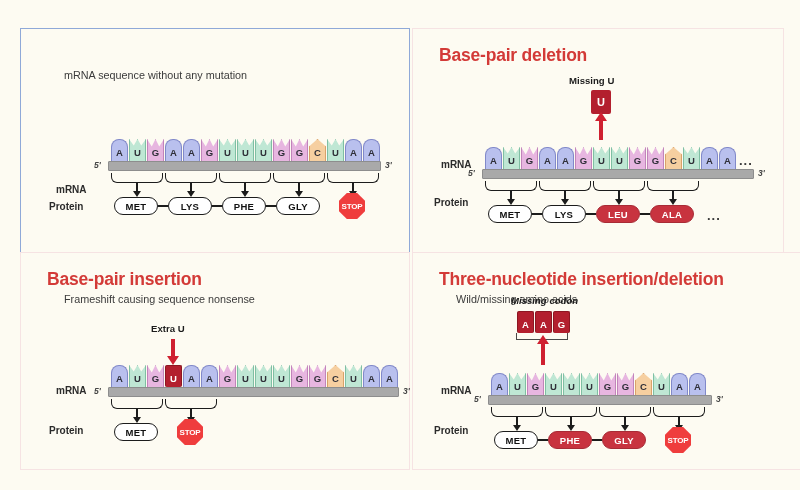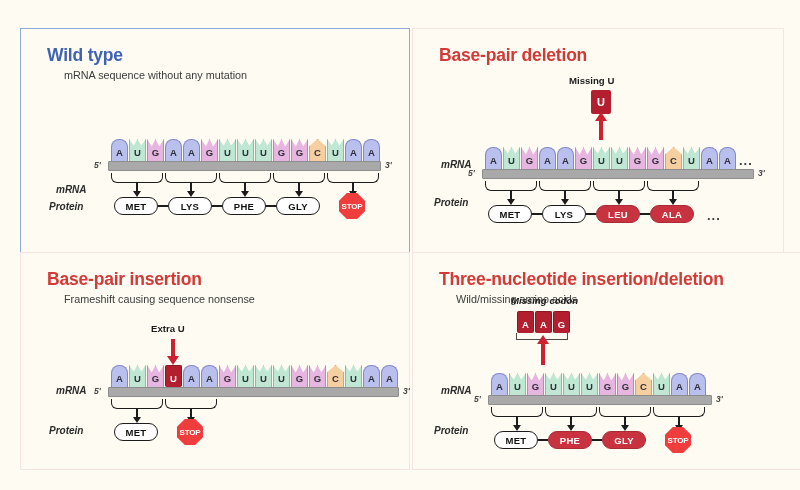--- a/index.html
+++ b/index.html
@@ -32,21 +32,21 @@
           clip-path:polygon(0 0,28% 30%,50% 0,72% 30%,100% 0,100% 100%,0 100%);}
   .base.G{background:#e7b6e0;border-color:#c184ba;
           clip-path:polygon(0 0,28% 34%,50% 0,72% 34%,100% 0,100% 100%,0 100%);}
   .base.C{background:#f6cfa0;border-color:#d8a26a;
           clip-path:polygon(50% 0,100% 34%,100% 100%,0 100%,0 34%);}
   .base.mut{background:#b31f2e;border-color:#8d1622;color:#fff;border-radius:2px;}
 
   .backbone{position:absolute;height:10px;background:#a9a9a9;border:1px solid #8d8d8d;box-sizing:border-box;border-radius:1px;}
   .tick5,.tick3{position:absolute;font-size:8.5px;font-style:italic;color:#444;font-weight:bold;}
 
-  .rowlabel{position:absolute;font-size:10px;font-weight:bold;color:#2b2b2b;font-style:italic;}
+  .rowlabel{position:absolute;font-size:10px;font-weight:bold;color:#2b2b2b;}
 
   .bracket{position:absolute;height:9px;border:1.4px solid #1c1c1c;border-top:none;border-radius:0 0 6px 6px;}
   .arrow{position:absolute;width:1.6px;background:#1c1c1c;}
   .arrow::after{content:"";position:absolute;left:-3px;bottom:-5px;border-left:4.2px solid transparent;border-right:4.2px solid transparent;border-top:6px solid #1c1c1c;}
 
   .aa{position:absolute;height:18px;box-sizing:border-box;border:1.6px solid #1c1c1c;border-radius:10px;
       background:#fff;color:#111;font-size:9.5px;font-weight:bold;
       display:flex;align-items:center;justify-content:center;letter-spacing:.3px;}
   .aa.red{background:#c8333f;border-color:#a82b36;color:#fff;}
   .link{position:absolute;height:1.6px;background:#1c1c1c;}
@@ -67,21 +67,20 @@
           color:#fff;font-size:11px;font-weight:bold;display:flex;align-items:center;justify-content:center;}
   .codonbracket{position:absolute;height:6px;border:1.6px solid #4a4a4a;border-top:none;}
   .ell{position:absolute;font-size:13px;font-weight:bold;color:#3a3a3a;letter-spacing:1px;}
 </style>
 </head>
 <body>
 
 <div class="canvas">
 
   <div class="panel wild">
-    <div class="ptitle blue">Wild type</div>
     <div class="psub">mRNA sequence without any mutation</div>
     <div class="rowlabel" style="left:35px;top:155px;">mRNA</div>
     <div class="rowlabel" style="left:28px;top:172px;">Protein</div>
     <div class="seq" id="seq-wild">
         <div class="backbone" style="left:87px;top:132px;width:273px;"></div>
         <div class="tick5" style="left:73px;top:131px;">5'</div>
         <div class="tick3" style="left:364px;top:131px;">3'</div>
         <div class="base A" style="left:90px;top:110px;">A</div>
         <div class="base U" style="left:108px;top:110px;">U</div>
         <div class="base G" style="left:126px;top:110px;">G</div>

